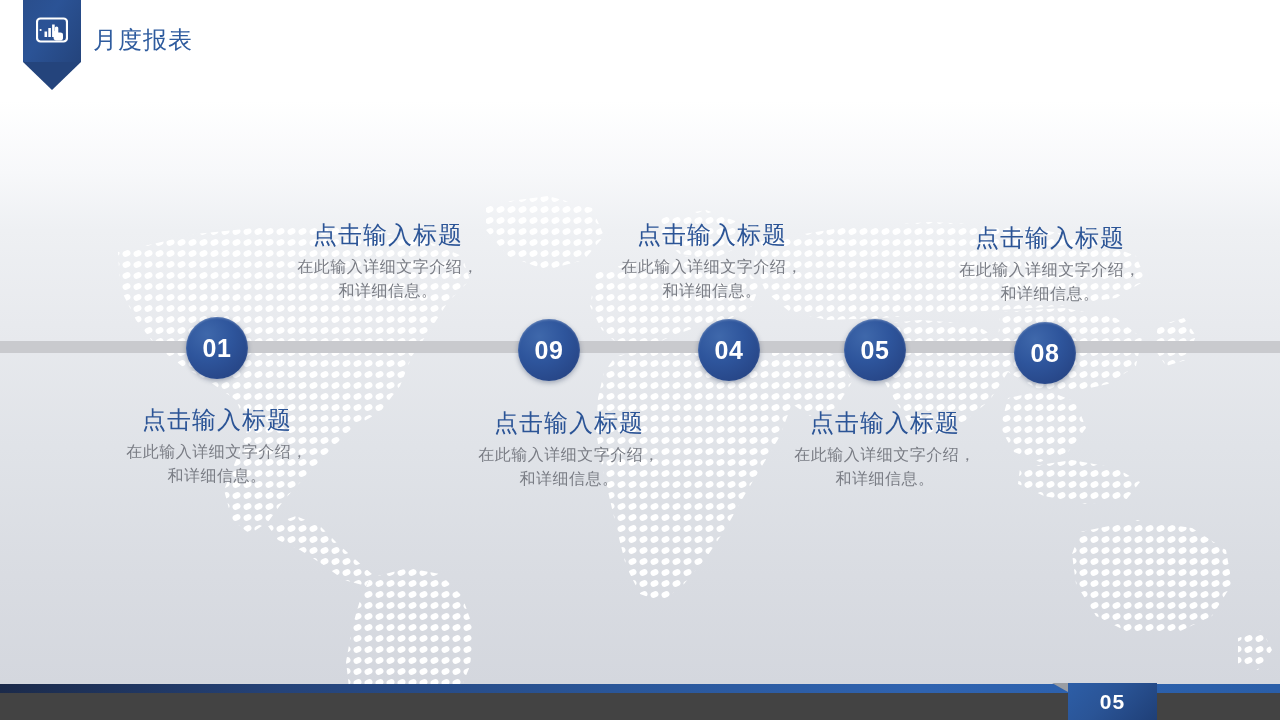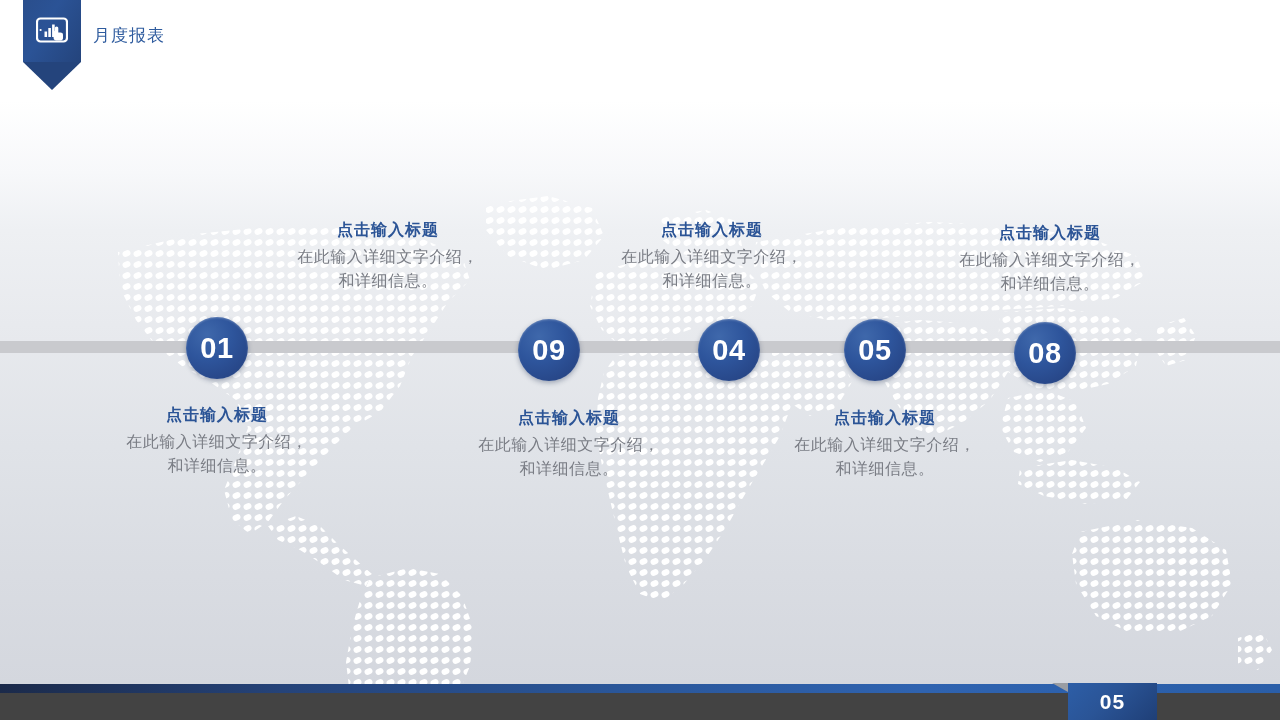--- a/index.html
+++ b/index.html
@@ -69,21 +69,21 @@
     top: 17px;
     width: 32px;
     height: 26px;
   }
   .ribbon-icon svg { display: block; }
 
   .header-title {
     position: absolute;
     left: 93px;
     top: 24px;
-    font-size: 17px;
+    font-size: 24px;
     letter-spacing: 1px;
     color: #2e5b9e;
     font-family: "Liberation Sans", "DejaVu Sans", sans-serif;
     white-space: nowrap;
     text-align: center;
   }
 
   
   .timeline-bar {
     position: absolute;
@@ -100,34 +100,34 @@
     width: 62px;
     height: 62px;
     border-radius: 50%;
     background: radial-gradient(circle at 34% 28%, #3f68ab 0%, #2e559c 42%, #28488a 74%, #223f78 100%);
     box-shadow: 0 2px 5px rgba(30,45,80,0.35),
                 inset 0 1px 2px rgba(255,255,255,0.25);
     display: flex;
     align-items: center;
     justify-content: center;
     color: #ffffff;
-    font-size: 29px;
+    font-size: 25px;
     font-weight: bold;
     letter-spacing: 0.5px;
   }
 
   
   .txt-block {
     position: absolute;
     text-align: center;
     width: 240px;
   }
   .txt-title {
-    font-size: 16px;
-    font-weight: bold;
+    font-size: 24px;
+    font-weight: normal;
     color: #2b5496;
     line-height: 1.25;
     letter-spacing: 1px;
     white-space: nowrap;
   }
   .txt-body {
     margin-top: 5px;
     font-size: 16px;
     color: #7a7d85;
     line-height: 1.5;

